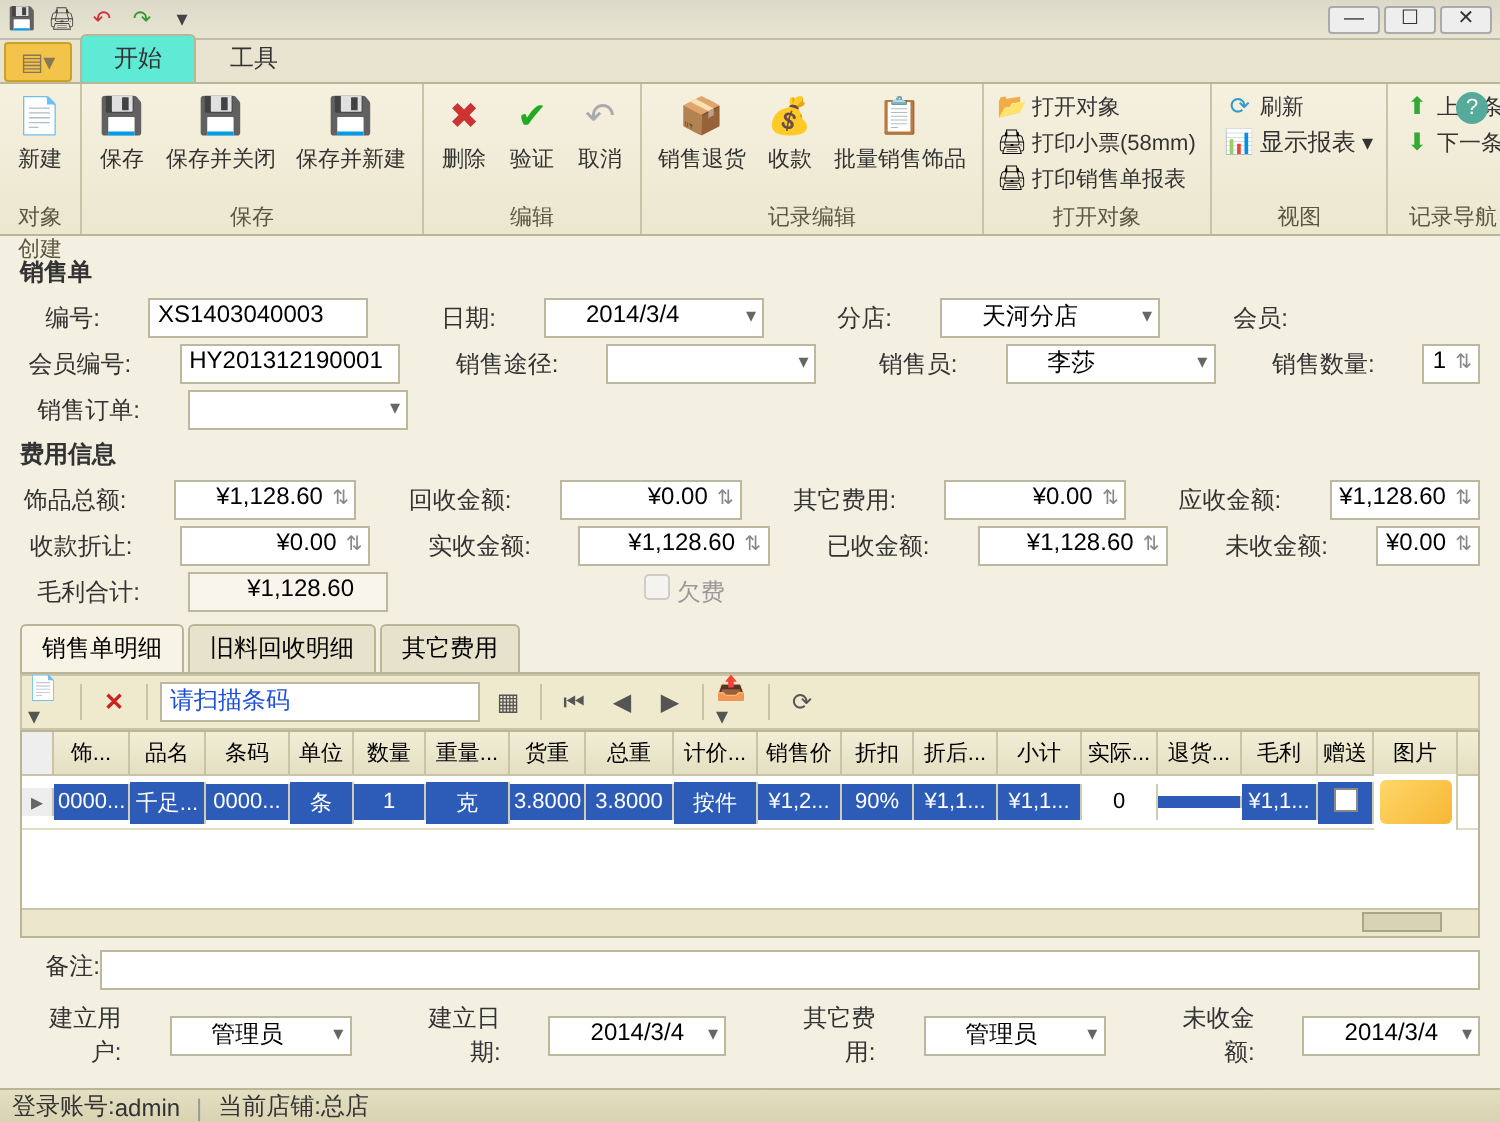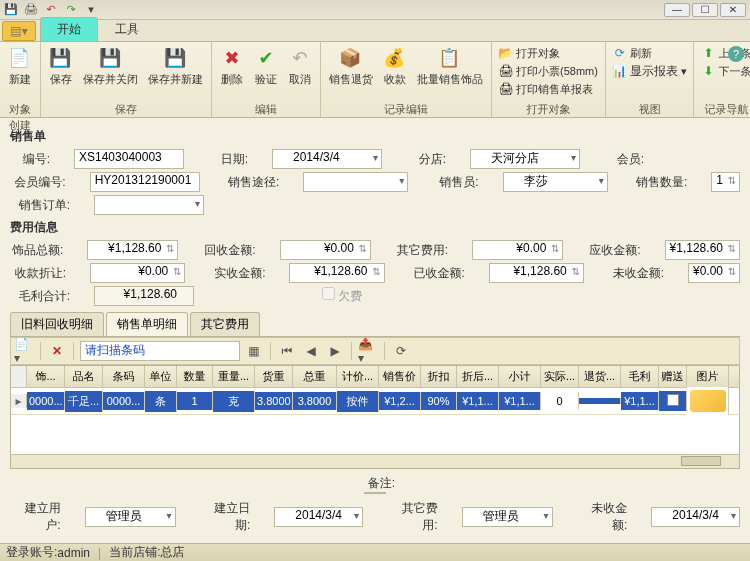--- a/index.html
+++ b/index.html
@@ -64,21 +64,21 @@
 .grow { display:flex; height:26px; align-items:center; }
 .grow.sel .gcell { background:#2d5bb8; color:#fff; }
 .grow .gcell { border-right:1px solid #d0ccb0; }
 .rowhead { width:16px; background:#eee; color:#666; flex:0 0 16px; display:flex; align-items:center; justify-content:center; border-right:1px solid #c9c4a7; }
 .gimg { width:36px; height:22px; background:linear-gradient(135deg,#ffd76a,#f6b733); border-radius:3px; margin:auto; }
 .gridfoot { height:40px; background:#fff; border-top:1px solid #e0dcc0; }
 .gridbar { height:14px; background:#ece7cc; border-top:1px solid #c9c4a7; position:relative; }
 .gridbar .knob { position:absolute; right:18px; top:1px; width:40px; height:10px; background:#d8d3b5; border:1px solid #aaa68a; }
 
 
-.remark-row { display:flex; align-items:center; margin:6px 0;flex-direction:column; }
+.remark-row { display:flex; margin:6px 0; }
 .remark-row .input { flex:1; }
 .statusbar { background:linear-gradient(#e4dfc2,#d8d2b0); border-top:1px solid #b9b596; height:18px; display:flex; align-items:center; padding:0 6px; color:#333; }
 .statusbar .sep { margin:0 8px; color:#999; }
 
 .c0{width:38px}.c1{width:38px}.c2{width:42px}.c3{width:32px}.c4{width:36px}.c5{width:42px}.c6{width:38px}.c7{width:44px}.c8{width:42px}.c9{width:42px}.c10{width:36px}.c11{width:42px}.c12{width:42px}.c13{width:38px}.c14{width:42px}.c15{width:38px}.c16{width:28px}.c17{width:42px}
 </style>
 </head>
 <body>
 
 <div class="titlebar">
@@ -277,22 +277,22 @@
   </div>
 
   <div class="frow">
     <div class="flabel w60">毛利合计:</div>
     <div class="input num readonly" style="width:100px">¥1,128.60</div>
     <div style="width:80px"></div>
     <label style="color:#999"><input type="checkbox" disabled="" style=""> <span>欠费</span></label>
   </div>
 
   <div class="dtabs">
+    <div class="dtab active">销售单明细</div>
     <div class="dtab">旧料回收明细</div>
-    <div class="dtab active">销售单明细</div>
     <div class="dtab">其它费用</div>
   </div>
 
   <div class="gtoolbar">
     <div class="gbtn">📄▾</div>
     <div class="sep"></div>
     <div class="gbtn red">✕</div>
     <div class="sep"></div>
     <div class="ginput">请扫描条码</div>
     <div class="gbtn">▦</div>

